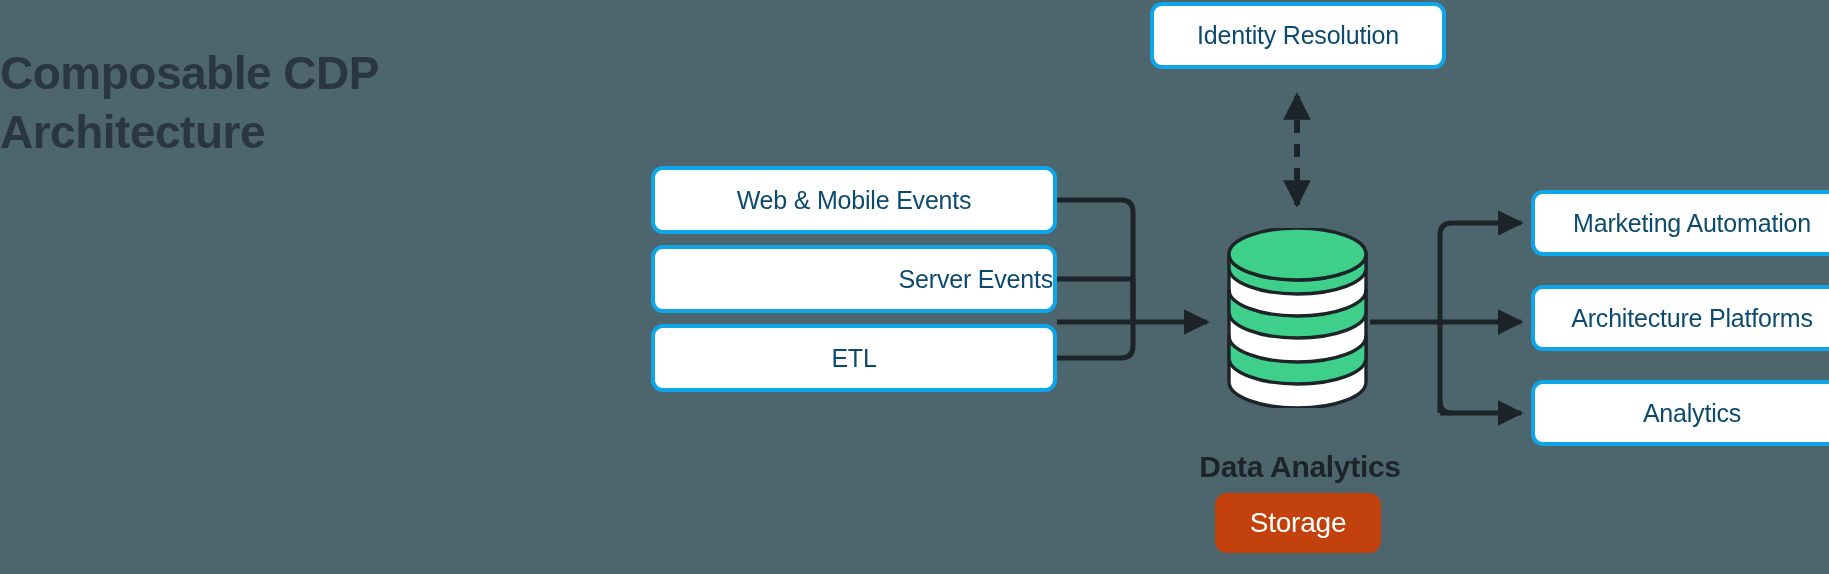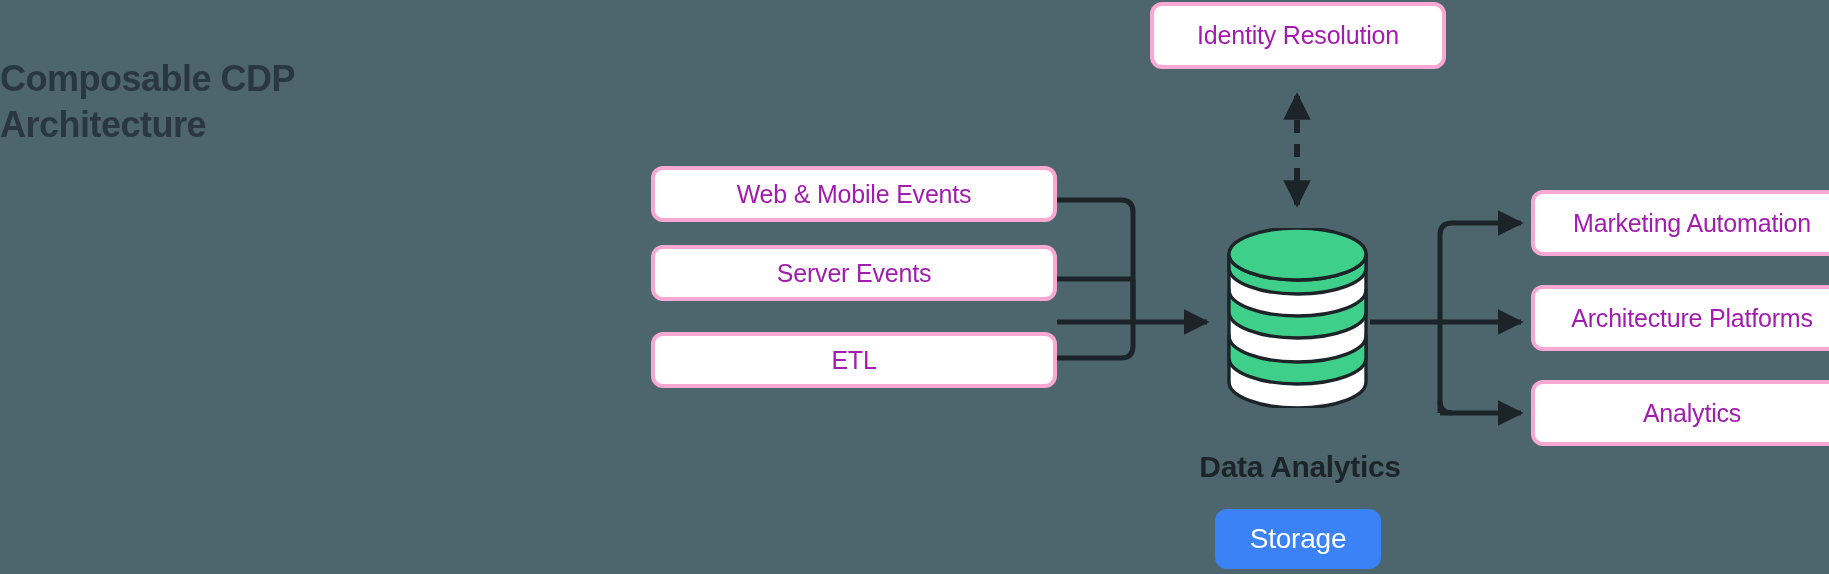--- a/index.html
+++ b/index.html
@@ -8,72 +8,72 @@
     background:#4d666d;
     font-family:"Liberation Sans", sans-serif;
     overflow:hidden;
     position:relative;
   }
   #stage{position:absolute;left:0;top:0;width:1829px;height:574px;}
 
   
   .left-col{position:absolute;left:0;top:44px;width:420px;}
   .headline{
-    font-size:36px;line-height:1.29;font-weight:bold;
-    color:#2b3740;letter-spacing:-0.5px;margin:12px 0 44px 0;
+    font-size:46px;line-height:1.29;font-weight:bold;
+    color:#2b3740;letter-spacing:-0.5px;margin:0 0 44px 0;
     white-space:pre-line;
   }
   .body-copy{
     font-size:28px;line-height:1.45;color:#2b3740;margin:0;
     letter-spacing:-0.2px;
   }
   .body-copy .lede{font-weight:bold;}
 
   
   .node{
     position:absolute;
     background:#ffffff;
-    border:4px solid #f9a8d4;
+    border:4px solid #0ea5e9;
     border-radius:12px;
     display:flex;align-items:center;justify-content:center;
-    color:#a21caf;
+    color:#0c4a6e;
     font-size:25px;
     letter-spacing:-0.2px;
     box-sizing:border-box;
   }
 
   
   #identity-resolution{left:1150px;top:2px;width:296px;height:67px;}
 
   
-  .src{left:651px;width:406px;height:56px;}
+  .src{left:651px;width:406px;height:68px;}
   #src-web{top:166px;}
-  #src-server{top:245px;}
-  #src-etl{top:332px;}
+  #src-server{top:245px;justify-content:flex-end;}
+  #src-etl{top:324px;}
 
   
   .dest{left:1531px;width:322px;height:66px;}
   #dest-marketing{top:190px;}
   #dest-advertising{top:285px;}
   #dest-analytics{top:380px;}
 
   
   #data-warehouse-cylinder{
     position:absolute;left:1225px;top:228px;width:145px;height:180px;
   }
   #data-warehouse-cylinder svg{display:block;}
 
   .dw-label{
     position:absolute;left:1140px;top:450px;width:320px;
     text-align:center;font-size:30px;font-weight:bold;color:#1d2429;
     letter-spacing:-0.3px;
   }
   #storage-badge{
-    position:absolute;left:1215px;top:509px;width:166px;height:60px;
-    background:#3b82f6;border-radius:12px;
+    position:absolute;left:1215px;top:493px;width:166px;height:60px;
+    background:#c2410c;border-radius:12px;
     display:flex;align-items:center;justify-content:center;
     color:#ffffff;font-size:28px;letter-spacing:-0.2px;
   }
 
   
   #connectors{position:absolute;left:0;top:0;width:1829px;height:574px;pointer-events:none;}
 </style>
 </head>
 <body style="background: rgb(77, 102, 109);">
 

